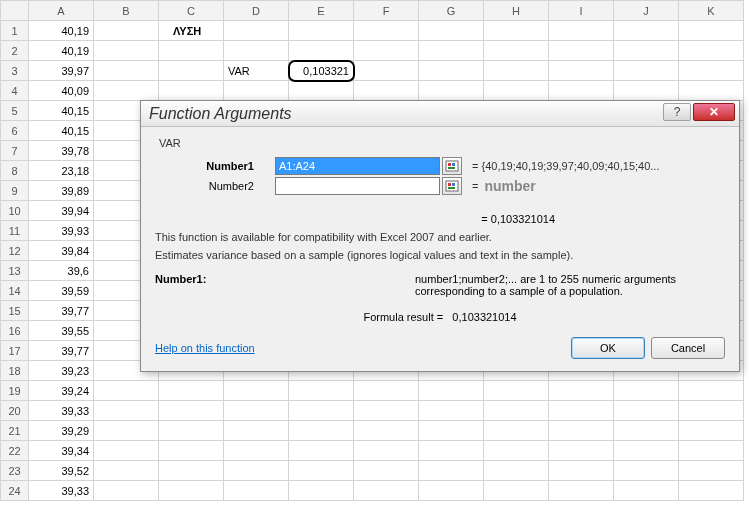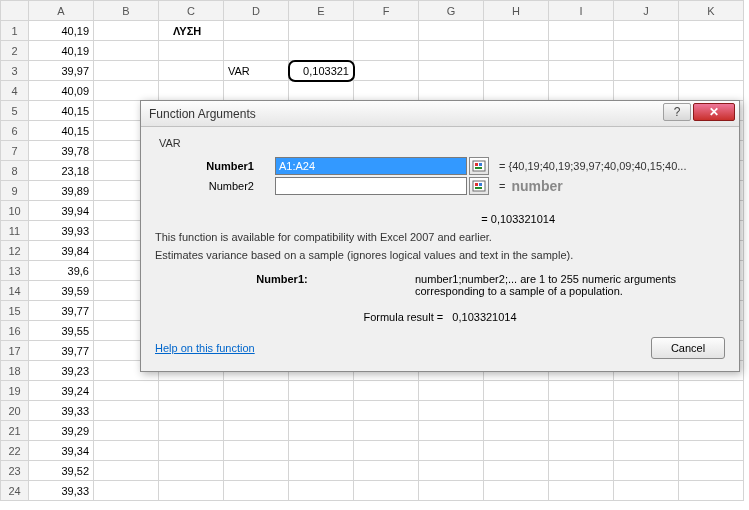--- a/index.html
+++ b/index.html
@@ -77,21 +77,22 @@
     height: 26px;
     background: linear-gradient(#fdfdfd, #e6e6e6);
     border-bottom: 1px solid #c0c0c0;
     display: flex;
     align-items: center;
     padding-left: 8px;
     position: relative;
   }
   .titlebar .title {
     color: #333;
-    font-size: 12px;
+    font-size: 16px;
+    font-style: italic;
   }
   .winbtns {
     position: absolute;
     right: 4px;
     top: 2px;
     display: flex;
     gap: 2px;
   }
   .winbtn {
     width: 28px;
@@ -126,21 +127,21 @@
     align-items: center;
     margin: 2px 0;
   }
   .argrow .lbl {
     width: 120px;
     text-align: right;
     padding-right: 21px;
   }
   .argrow .bold { font-weight: bold; }
   .argrow input.argin {
-    width: 192px;
+    width: 165px;
     height: 18px;
     border: 1px solid #7a7a7a;
     padding: 1px 3px;
     font-size: 11px;
     font-family: inherit;
   }
   .argrow input.argin.selval {
     background: #3399ff;
     color: #fff;
   }
@@ -177,21 +178,21 @@
     color: #333;
     margin: 4px 0;
     line-height: 1.25;
   }
   .argdesc {
     display: flex;
     margin: 10px 0 14px 0;
   }
   .argdesc .ad-l {
     width: 260px;
-    text-align: center;
+    text-align: left;
     padding-right: 6px;
     font-weight: bold;
   }
   .argdesc .ad-r {
     flex: 1;
   }
   .formres {
     margin: 8px 0;
     text-align: center;
   }
@@ -653,16 +654,17 @@
       <div class="ad-r">number1;number2;... are 1 to 255 numeric arguments corresponding to a sample of a population.</div>
     </div>
 
     <div class="formres">
       <span>Formula result =</span>&nbsp;&nbsp;
       <span>0,103321014</span>
     </div>
 
     <div class="dlgfoot">
       <span class="helplink">Help on this function</span>
+      <div class="btn default">OK</div>
       <div class="btn">Cancel</div>
     </div>
   </div>
 </div>
 
 </body></html>

